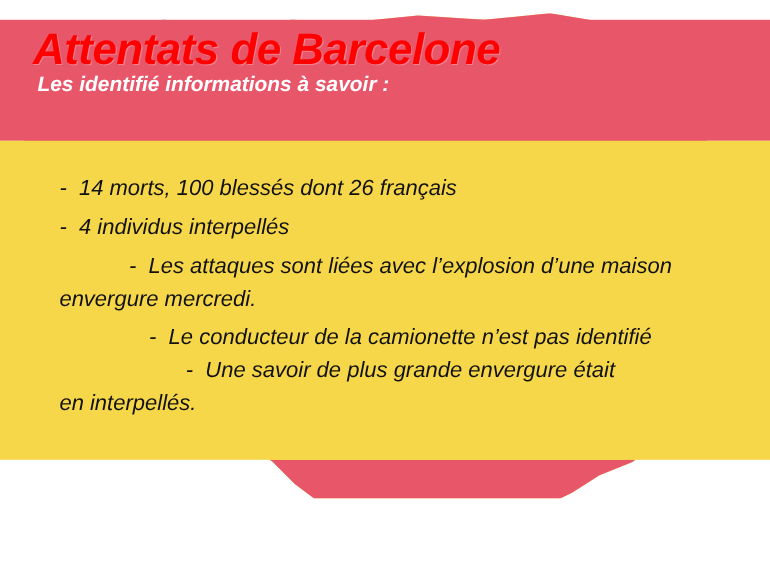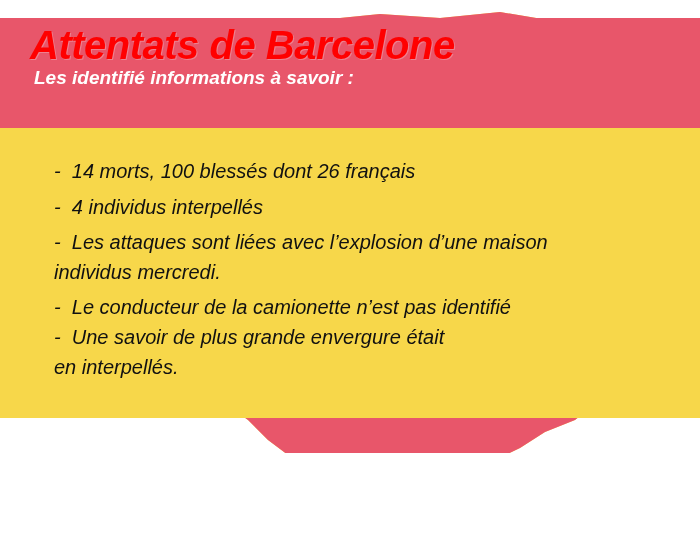--- a/index.html
+++ b/index.html
@@ -81,20 +81,21 @@
     font-size: 20px;
     font-weight: normal;
     font-style: italic;
     color: #111111;
     line-height: 1.18;
     margin-bottom: 12px;
     white-space: pre-wrap;
   }
   .fact.tight {
     margin-bottom: 6px;
+    text-align: center;
   }
 </style>
 </head>
 <body>
 
 <div id="infographic">
 
   <div id="map-layer">
     <svg viewBox="0 0 700 533" xmlns="http://www.w3.org/2000/svg" aria-hidden="true">
       <defs>
@@ -130,19 +131,19 @@
     <h1 class="header-title">Attentats de Barcelone</h1>
     <div class="header-subtitle">Les identifié informations à savoir :</div>
   </div>
 
   <div class="body-band"></div>
 
   <div class="facts">
     <div class="fact">-  14 morts, 100 blessés dont 26 français</div>
     <div class="fact">-  4 individus interpellés</div>
     <div class="fact tight">-  Les attaques sont liées avec l’explosion d’une maison</div>
-    <div class="fact">individus mercredi.</div>
+    <div class="fact">envergure mercredi.</div>
     <div class="fact tight">-  Le conducteur de la camionette n’est pas identifié</div>
     <div class="fact tight">-  Une savoir de plus grande envergure était</div>
     <div class="fact">en interpellés.</div>
   </div>
 
 </div>
 
 </body></html>

